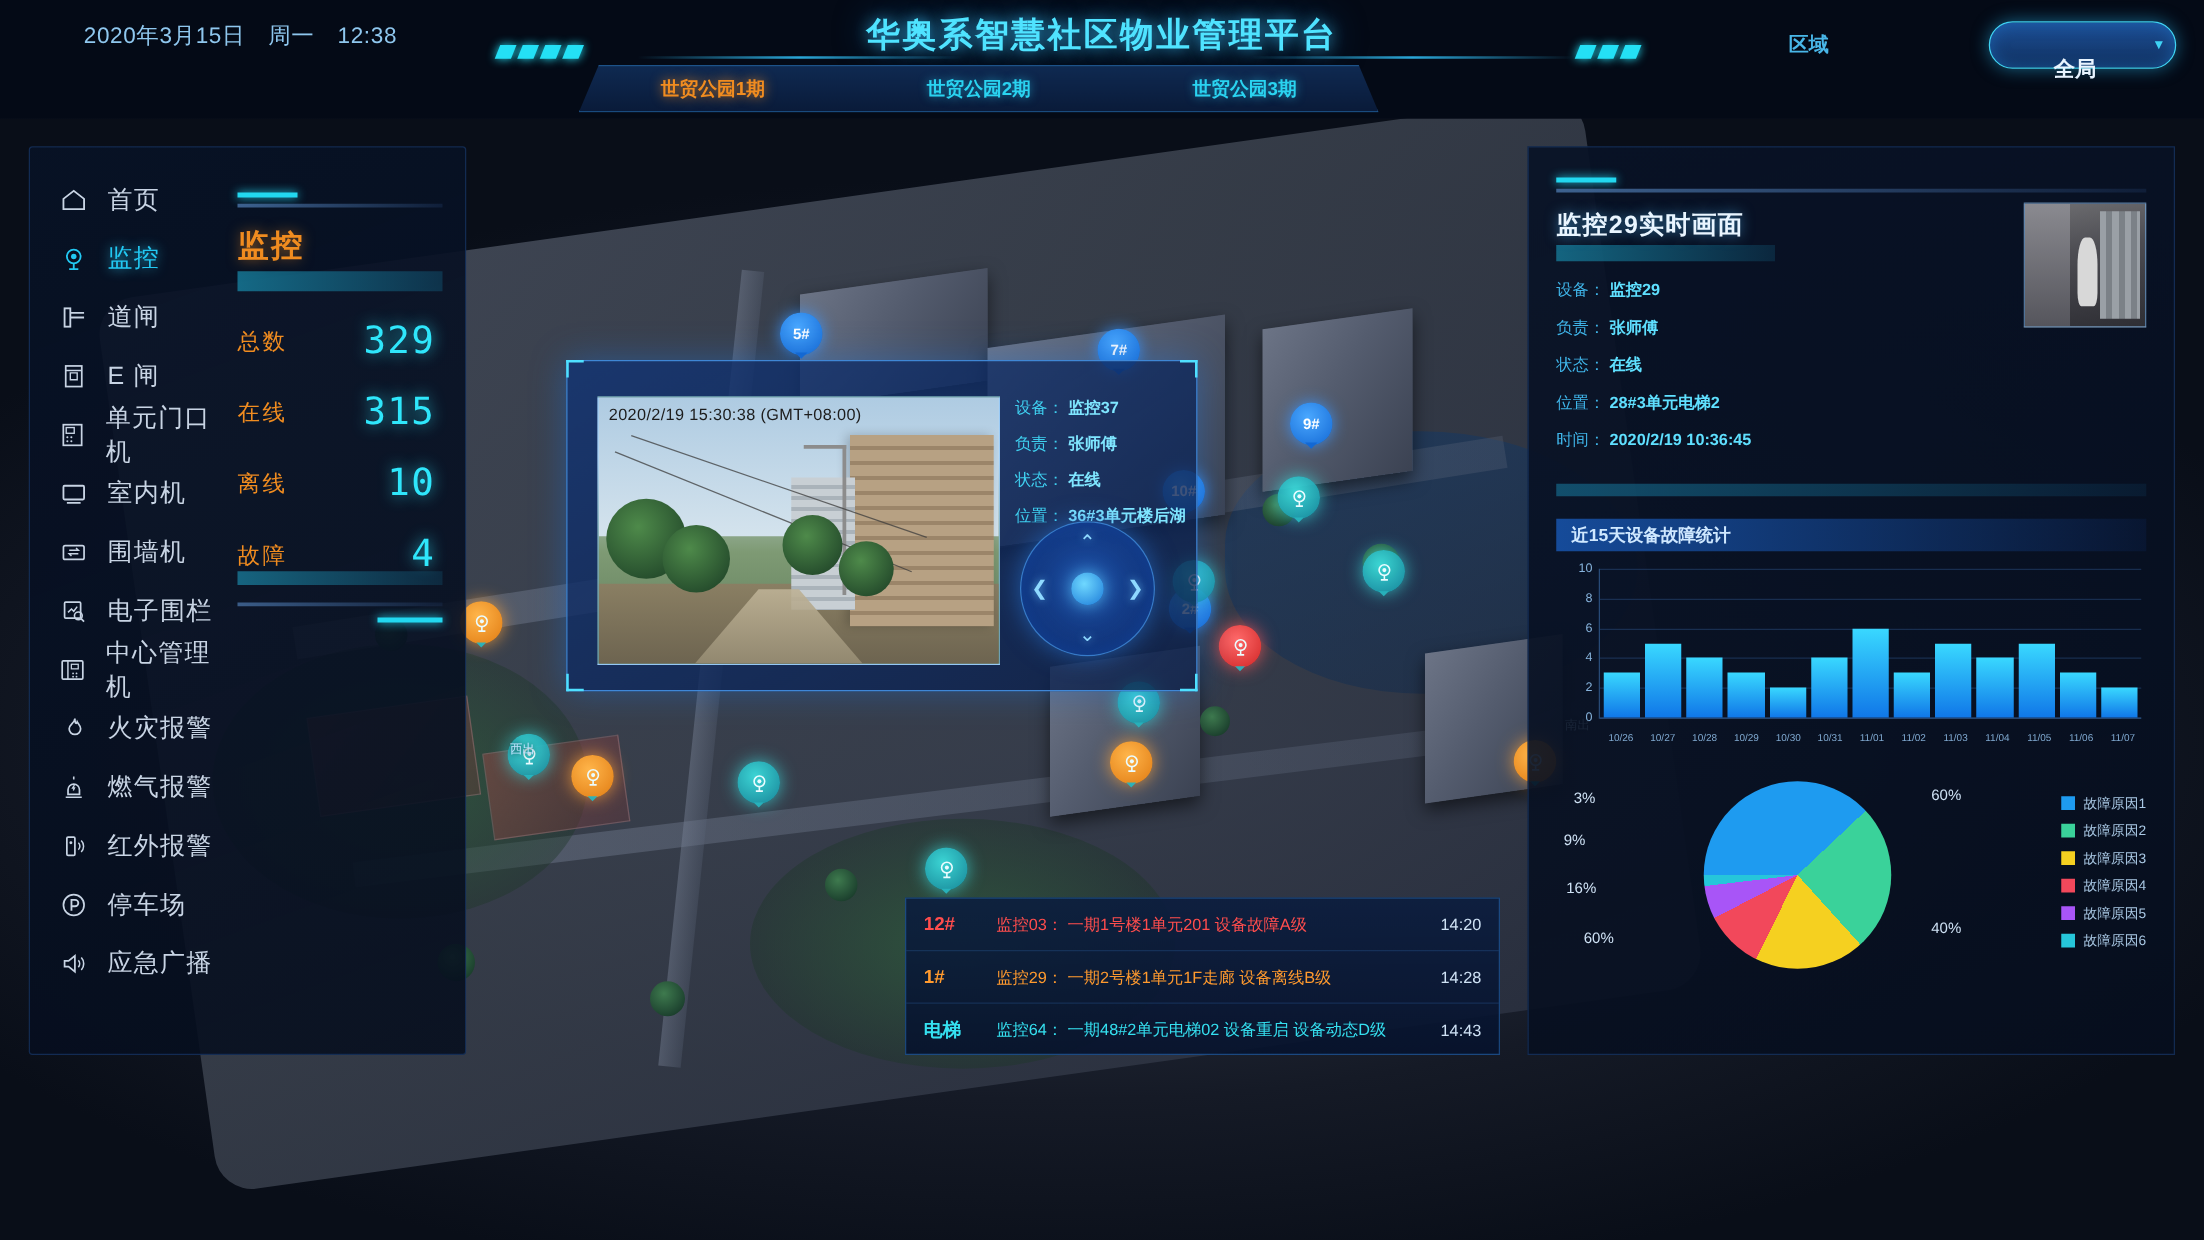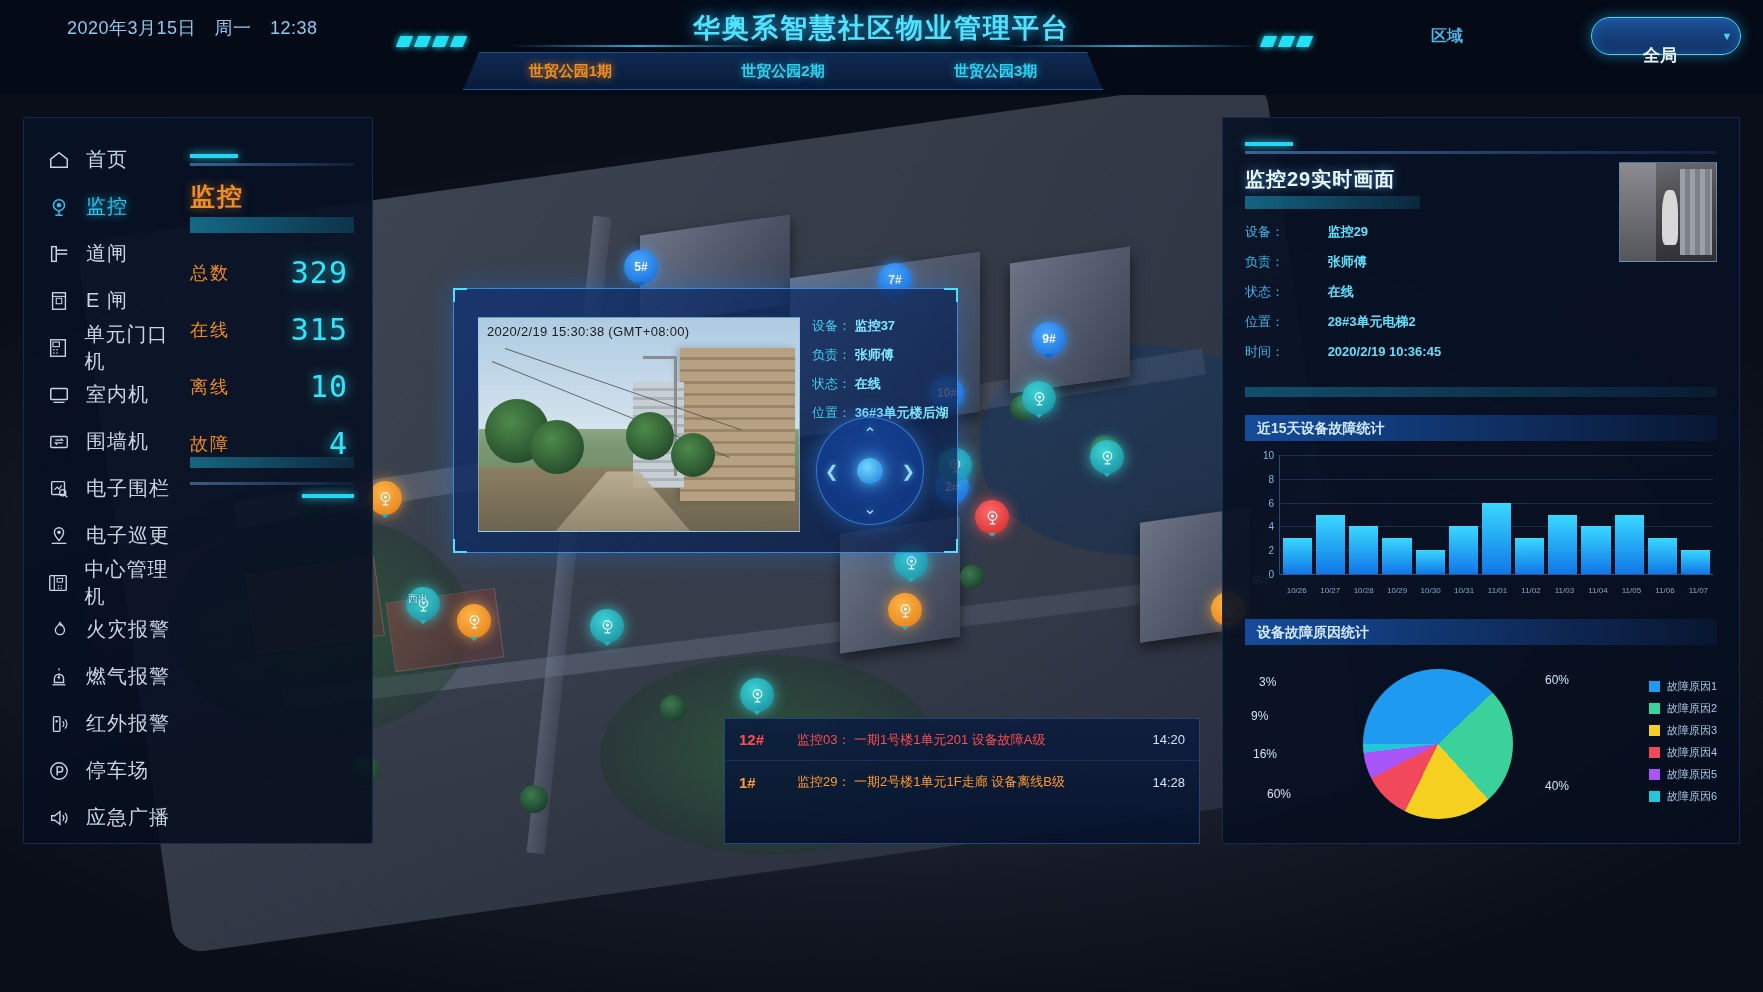--- a/index.html
+++ b/index.html
@@ -286,21 +286,21 @@
     letter-spacing: 1px; text-shadow: 0 0 10px rgba(80,190,255,.6);
   }
   #rp-title-bar {
     margin-top: 3px; width: 175px; height: 13px;
     background: linear-gradient(90deg, rgba(22,120,150,.8), rgba(16,80,110,.35));
   }
   #rp-head { display: flex; gap: 16px; }
   #rp-info { flex: 1; padding-top: 14px; }
   .rp-row { font-size: 13px; margin-bottom: 12px; white-space: nowrap; }
   .rp-row .k { color: #3fb4e8; }
-  .rp-row .v { color: #5fe0ff; font-weight: bold; margin-left: 40px; }
+  .rp-row .v { color: #5fe0ff; font-weight: bold; }
   #rp-thumb {
     width: 98px; height: 100px; margin-top: 8px; border: 1px solid rgba(110,180,250,.5);
     background: linear-gradient(170deg, #6f6f72 0%, #4c4c52 40%, #2e2e34 100%);
     position: relative; overflow: hidden;
   }
   #rp-thumb .elev-wall { position: absolute; left: 0; top: 0; width: 38%; height: 100%;
     background: linear-gradient(180deg, #8a8a90, #55555c); }
   #rp-thumb .elev-door { position: absolute; right: 4%; top: 6%; width: 34%; height: 88%;
     background: repeating-linear-gradient(90deg, #9aa0a6 0 5px, #7b8187 5px 10px); }
   #rp-thumb .person { position: absolute; left: 44%; top: 28%; width: 16%; height: 56%;
@@ -472,30 +472,20 @@
             <path d="M7 13 l3-3 2 2 3-4" fill="none" stroke="currentColor" stroke-width="1.3"></path>
             <circle cx="16" cy="16" r="3.4" fill="none" stroke="currentColor" stroke-width="1.4"></circle>
             <path d="M18.4 18.4 L21 21" stroke="currentColor" stroke-width="1.5"></path>
           </svg>
         </span>
         <span class="nav-txt">电子围栏</span>
       </div>
       <div class="nav-item">
         <span class="nav-ico">
           <svg viewBox="0 0 24 24">
-            <path d="M12 3 a5 5 0 0 1 5 5 c0 3.6-5 9-5 9 s-5-5.4-5-9 a5 5 0 0 1 5-5z" fill="none" stroke="currentColor" stroke-width="1.5"></path>
-            <circle cx="12" cy="8" r="1.9" fill="currentColor"></circle>
-            <path d="M4 20 H20" stroke="currentColor" stroke-width="1.4"></path>
-          </svg>
-        </span>
-        <span class="nav-txt">电子巡更</span>
-      </div>
-      <div class="nav-item">
-        <span class="nav-ico">
-          <svg viewBox="0 0 24 24">
             <rect x="3" y="4" width="18" height="16" rx="1" fill="none" stroke="currentColor" stroke-width="1.5"></rect>
             <path d="M8 4 V20" stroke="currentColor" stroke-width="1.3"></path>
             <rect x="11" y="7" width="6" height="4" fill="none" stroke="currentColor" stroke-width="1.1"></rect>
             <circle cx="12.5" cy="15" r=".8" fill="currentColor"></circle>
             <circle cx="15.5" cy="15" r=".8" fill="currentColor"></circle>
             <circle cx="12.5" cy="17.8" r=".8" fill="currentColor"></circle>
             <circle cx="15.5" cy="17.8" r=".8" fill="currentColor"></circle>
           </svg>
         </span>
         <span class="nav-txt">中心管理机</span>
@@ -728,20 +718,25 @@
 <div id="alerts">
     <div class="alert-row">
       <span class="alert-tag lv-a">12#</span>
       <span class="alert-msg lv-a">监控03： 一期1号楼1单元201  设备故障A级</span>
       <span class="alert-time">14:20</span>
     </div>
     <div class="alert-row">
       <span class="alert-tag lv-b">1#</span>
       <span class="alert-msg lv-b">监控29： 一期2号楼1单元1F走廊  设备离线B级</span>
       <span class="alert-time">14:28</span>
+    </div>
+    <div class="alert-row">
+      <span class="alert-tag lv-d">电梯</span>
+      <span class="alert-msg lv-d">监控64： 一期48#2单元电梯02  设备重启  设备动态D级</span>
+      <span class="alert-time">14:43</span>
     </div>
   </div>
 
 <div id="right-panel">
   <div class="panel-tick"></div>
   <div class="panel-rule"></div>
 
   <div id="rp-head">
     <div style="flex:1;">
       <div id="rp-title">监控29实时画面</div>
@@ -821,21 +816,20 @@
         <span>11/01</span>
         <span>11/02</span>
         <span>11/03</span>
         <span>11/04</span>
         <span>11/05</span>
         <span>11/06</span>
         <span>11/07</span>
       </div>
   </div>
 
-  <div class="chart-title">设备故障原因统计</div>
   <div id="pie-wrap">
     <div id="pie" style="background: conic-gradient(from -90deg, rgb(30, 155, 240) 0deg, rgb(30, 155, 240) 136.71deg, rgb(58, 210, 154) 136.71deg, rgb(58, 210, 154) 227.85deg, rgb(245, 208, 32) 227.85deg, rgb(245, 208, 32) 296.2deg, rgb(242, 72, 91) 296.2deg, rgb(242, 72, 91) 332.66deg, rgb(168, 85, 247) 332.66deg, rgb(168, 85, 247) 353.16deg, rgb(38, 198, 218) 353.16deg, rgb(38, 198, 218) 360deg);"></div>
     <div id="pie-labels">
         <div class="pie-pct" style="left: 300px; top: 12px;">60%</div>
         <div class="pie-pct" style="left: 300px; top: 118px;">40%</div>
         <div class="pie-pct" style="left: 22px; top: 126px;">60%</div>
         <div class="pie-pct" style="left: 8px; top: 86px;">16%</div>
         <div class="pie-pct" style="left: 6px; top: 48px;">9%</div>
         <div class="pie-pct" style="left: 14px; top: 14px;">3%</div>
       </div>

